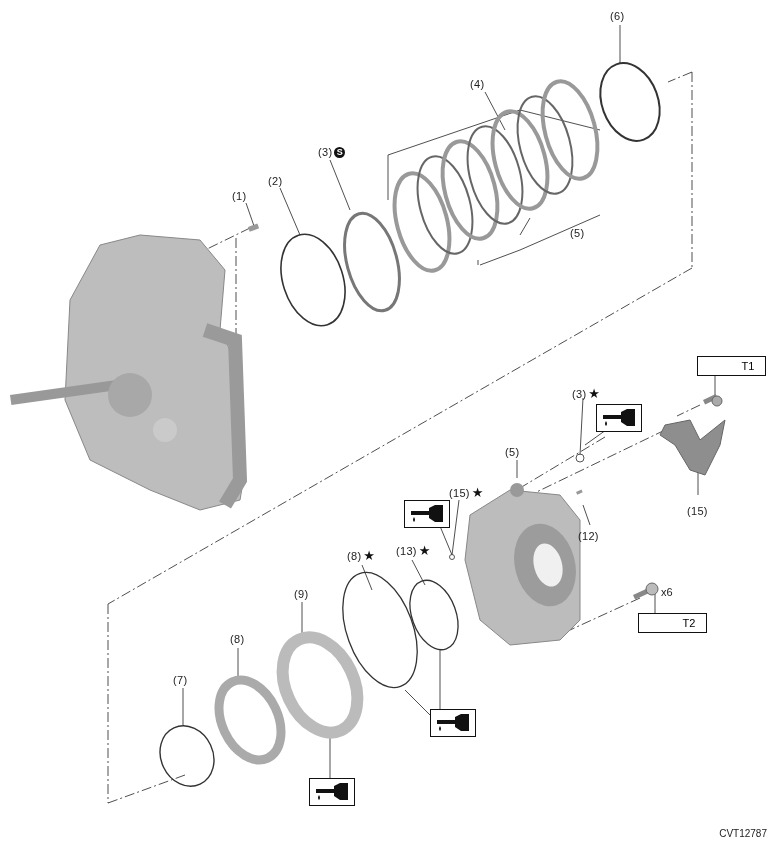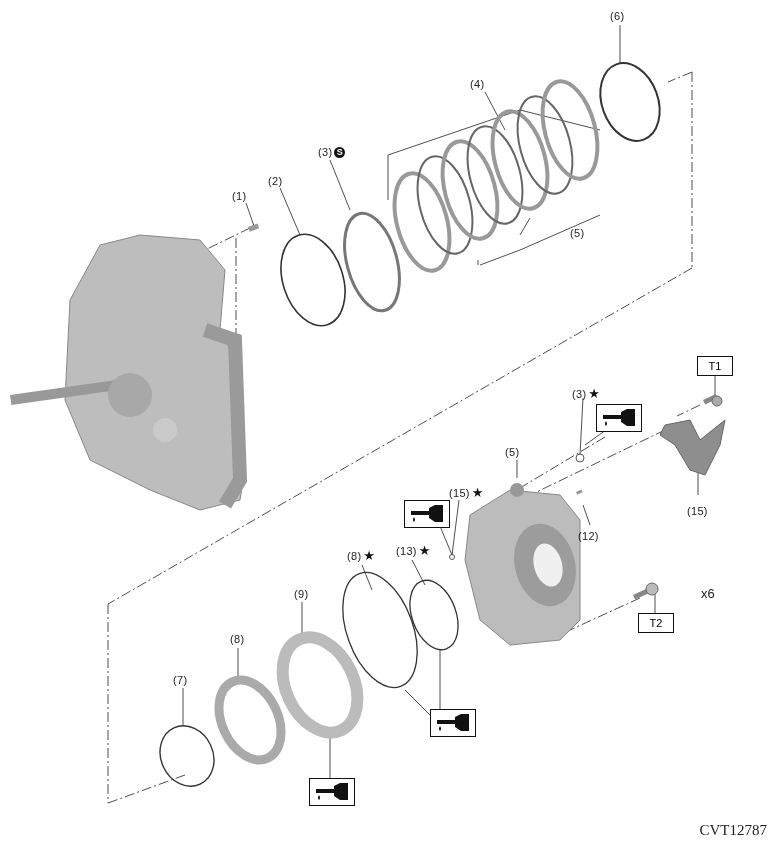--- a/index.html
+++ b/index.html
@@ -1,25 +1,25 @@
 <!DOCTYPE html>
 <html><head>
 <meta charset="utf-8">
 <style>
   html, body { margin: 0; padding: 0; background: #ffffff; }
   body { width: 777px; height: 847px; position: relative; overflow: hidden; font-family: "Liberation Sans", sans-serif; }
   #diagram { position: absolute; left: 0; top: 0; width: 777px; height: 847px; }
   .callout { position: absolute; font-size: 11px; color: #222; white-space: nowrap; letter-spacing: 0.3px; }
   .star { font-size: 13px; margin-left: 2px; color: #111; }
   .sym-s { display: inline-block; width: 11px; height: 11px; border-radius: 50%; background: #111; color: #fff; font-size: 9px; font-weight: bold; line-height: 11px; text-align: center; margin-left: 2px; vertical-align: 1px; }
-  .torque { position: absolute; border: 1px solid #111; background: #fff; font-size: 11px; text-align: center; width: 34px; height: 18px; line-height: 18px; }
-  .qty { position: absolute; font-size: 13px; color: #222; margin-left: 40px; }
+  .torque { position: absolute; border: 1px solid #111; background: #fff; font-size: 11px; text-align: center; width: 34px; height: 18px; line-height: 18px; padding-left: 33px; }
+  .qty { position: absolute; font-size: 11px; color: #222; }
   .oil { position: absolute; width: 44px; height: 26px; border: 1.5px solid #111; background: #fff; }
   .oil svg { position: absolute; left: 4px; top: 3px; }
-  .figid { position: absolute; right: 10px; bottom: 8px; font-size: 15px; color: #222; font-family: Liberation Serif, serif; }
+  .figid { position: absolute; right: 10px; bottom: 8px; font-size: 10px; color: #222; }
 </style>
 </head>
 <body>
 
 <svg id="diagram" viewBox="0 0 777 847" xmlns="http://www.w3.org/2000/svg">
   <g fill="none" stroke="#222" stroke-width="0.8">
 
     <g stroke-dasharray="10,3,2,3">
       <polyline points="692,72 668,82"></polyline>
       <line x1="692" y1="72" x2="692" y2="268"></line>

